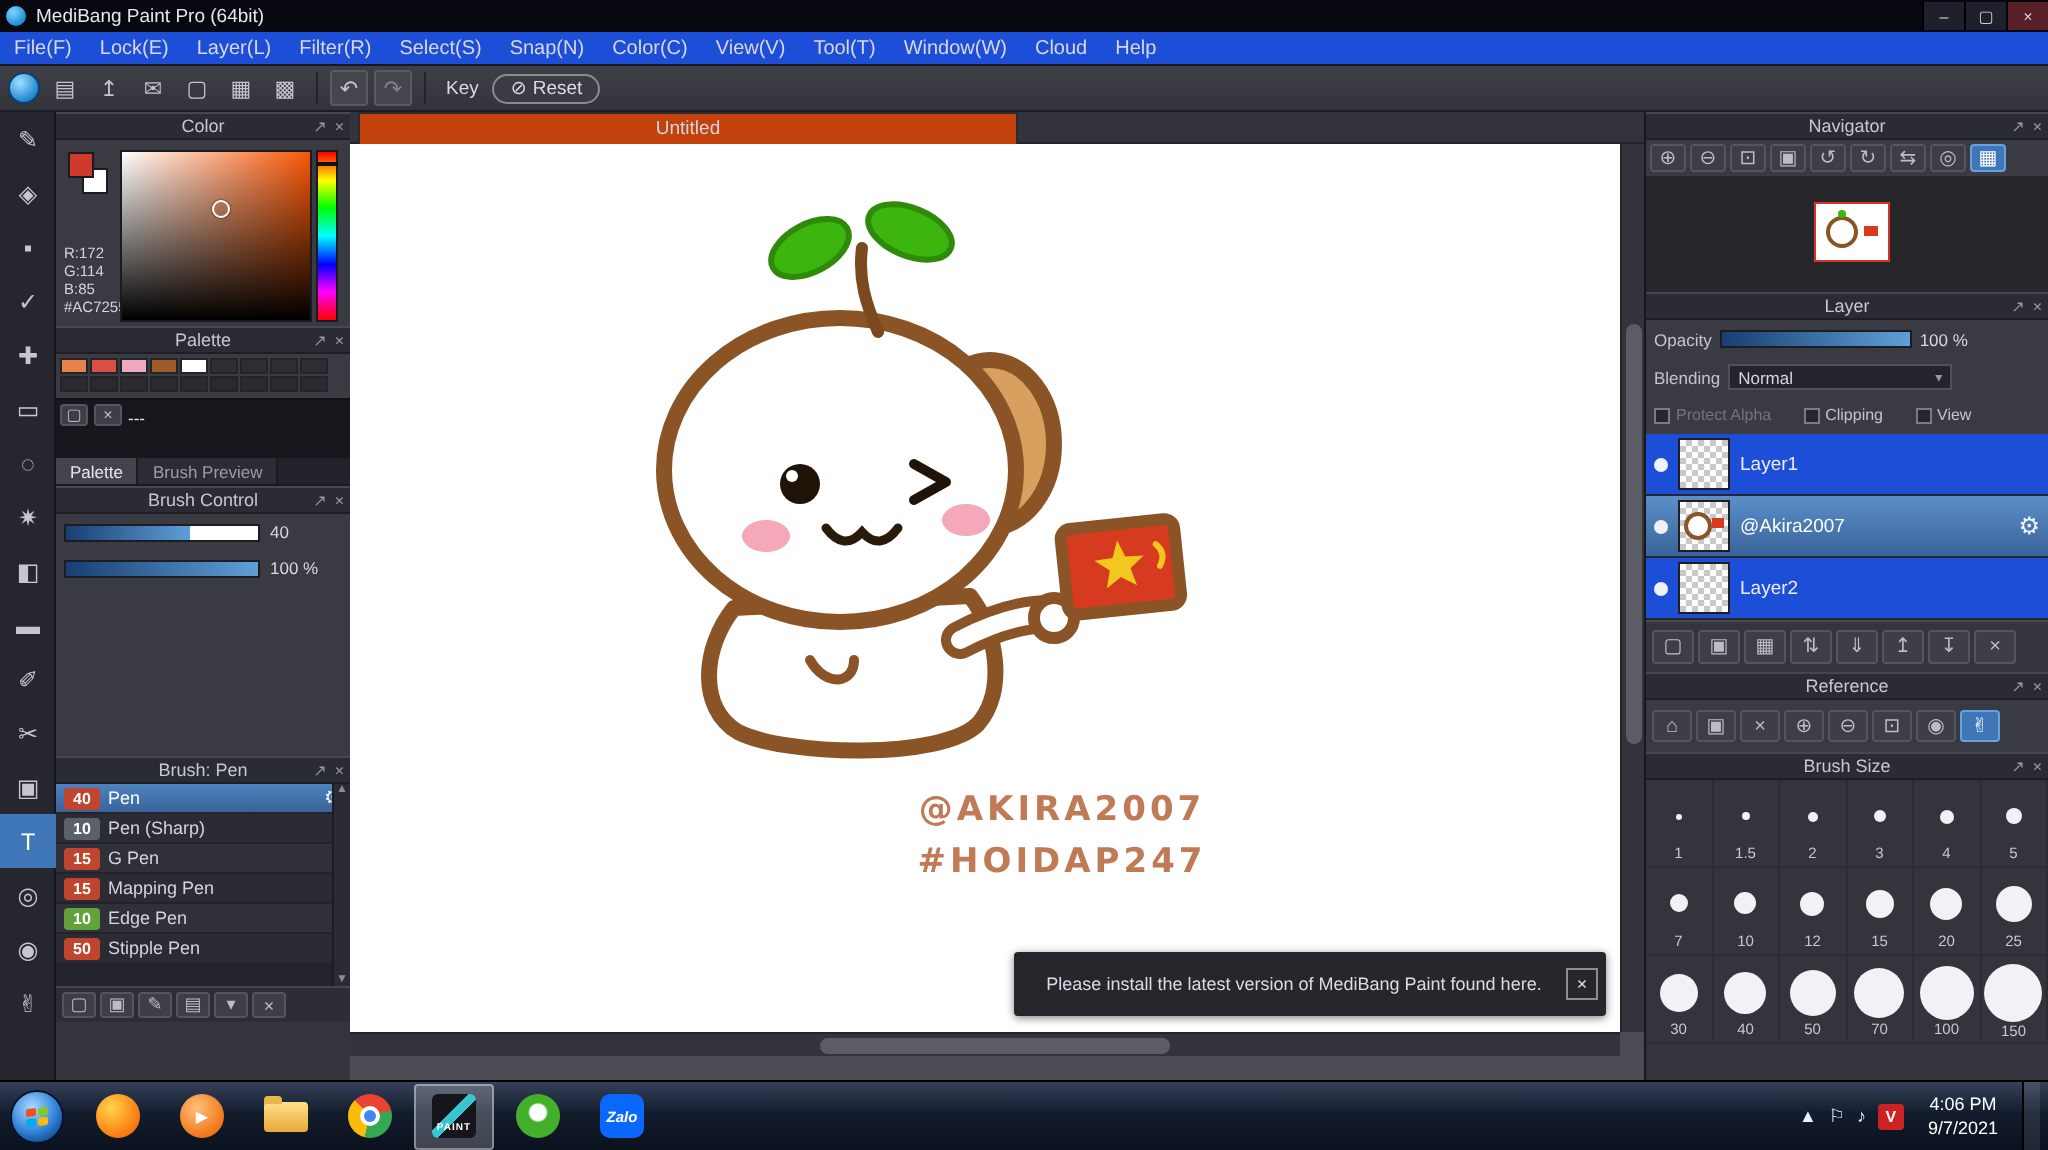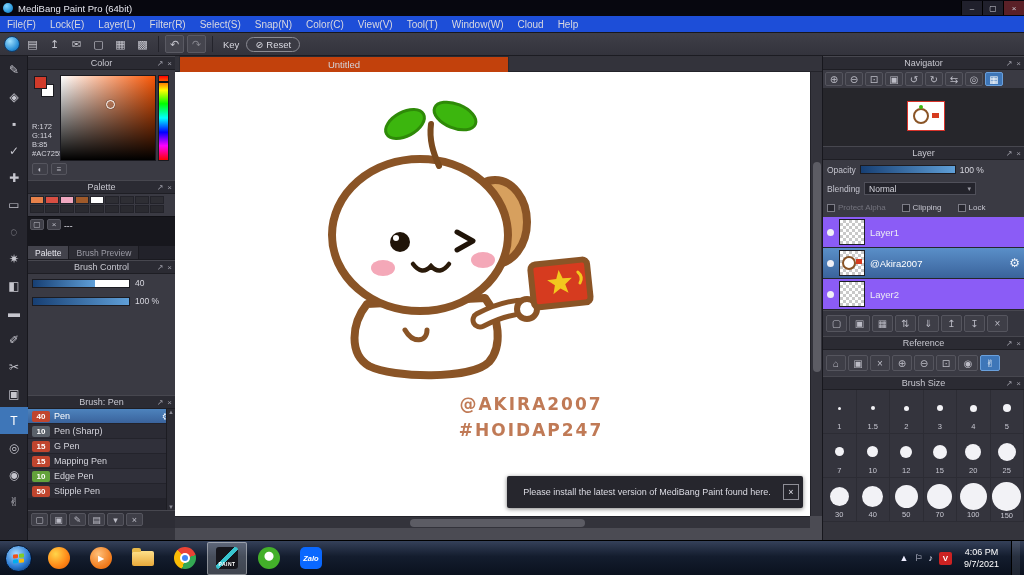--- a/index.html
+++ b/index.html
@@ -33,21 +33,21 @@
   .tool.active{background:#3e76b8;color:#fff}
 
   
   .hdr{height:14px;background:#2b2b33;border-top:1px solid #47474f;border-bottom:1px solid #1e1e24;display:flex;align-items:center;justify-content:center;font-size:9px;color:#c8c8d0;position:relative}
   .hdr .chrome{position:absolute;right:3px;top:0;height:100%;display:flex;align-items:center;gap:4px;font-size:8px;color:#9a9aa4}
   .ibtn{display:inline-flex;align-items:center;justify-content:center;width:18px;height:14px;color:#bcbcc6;font-size:10px;background:#3e3e47;border:1px solid #55555e;border-radius:2px}
   .ibtn.active{background:#3e76b8;border-color:#6aa0dc;color:#fff}
 
   
   #leftpanels{left:28px;top:56px;width:147px;height:484px;background:#3a3a43;display:flex;flex-direction:column}
-  #colorbody{height:110px;position:relative}
+  #colorbody{height:93px;position:relative}
   .fgbg{position:absolute;left:4px;top:5px;width:26px;height:26px}
   .fgbg .bgswatch{position:absolute;left:9px;top:9px;width:13px;height:13px;background:#fff;border:1px solid #1a1a20}
   .fgbg .fgswatch{position:absolute;left:2px;top:1px;width:13px;height:13px;background:#d03a2a;border:1px solid #1a1a20}
   .rgbtext{position:absolute;left:4px;top:52px;font-size:7.5px;line-height:9px;color:#d4d4dc}
   .svsquare{position:absolute;left:32px;top:5px;width:96px;height:86px;border:1px solid #1a1a20;
      background-image:linear-gradient(to top,#000,rgba(0,0,0,0)),linear-gradient(to right,#fff,hsl(20,95%,50%))}
   .svring{position:absolute;left:48%;top:29%;width:9px;height:9px;border:1.5px solid #fff;border-radius:50%;box-shadow:0 0 1px #000}
   .huestrip{position:absolute;left:130px;top:5px;width:11px;height:86px;border:1px solid #1a1a20;
      background:linear-gradient(to bottom,#f00,#ff0 17%,#0f0 33%,#0ff 50%,#00f 67%,#f0f 83%,#f00)}
   .huemark{position:absolute;left:-1px;top:6%;width:11px;height:2px;background:#101014}
@@ -91,21 +91,21 @@
   #rightpanels{left:822px;top:56px;width:202px;height:484px;background:#3a3a43;border-left:1px solid #17171d;display:flex;flex-direction:column}
   #navicons{height:18px;display:flex;align-items:center;gap:2px;padding:0 2px}
   #navthumbarea{height:58px;background:#26262b;position:relative}
   #navthumb{position:absolute;left:84px;top:13px;width:38px;height:30px;background:#fff;border:1px solid #d8332a}
   .lprow{height:19px;display:flex;align-items:center;padding:0 4px;gap:4px;font-size:8.5px;color:#c4c4ce}
   .dropdown{width:112px;height:13px;background:#24242c;border:1px solid #50505a;display:flex;align-items:center;padding:0 4px;color:#d4d4dc;font-size:8.5px}
   .dropdown .arr{margin-left:auto;font-size:7px;color:#9a9aa4}
   .chk{width:8px;height:8px;border:1px solid #7c7c86;background:#26262e;display:inline-block;margin-right:3px;flex:none}
   .chklbl{font-size:8px}
   #layerlist{height:93px;background:#2e2e36;display:flex;flex-direction:column}
-  .lrow{height:31px;display:flex;align-items:center;gap:5px;padding:0 4px;background:#8b5cf6;border-bottom:1px solid #26262c;color:#ececf4;font-size:9.5px}
+  .lrow{height:31px;display:flex;align-items:center;gap:5px;padding:0 4px;background:#1d4ed8;border-bottom:1px solid #26262c;color:#ececf4;font-size:9.5px}
   .lrow.sel{background:linear-gradient(#5a8fc8,#3a639b);color:#fff}
   .eyedot{width:7px;height:7px;border-radius:50%;background:#f0f0f6;flex:none}
   .lthumb{width:26px;height:26px;border:1px solid #1e1e24;flex:none;position:relative;overflow:hidden}
   .checker{background:conic-gradient(#c9c9c9 25%,#fff 0 50%,#c9c9c9 0 75%,#fff 0) 0 0/6px 6px}
   .lgear{margin-left:auto;color:#f2f6fc;font-size:12px}
   #layerbtns{height:26px;background:#35353e;border-top:1px solid #47474f;display:flex;align-items:center;gap:2px;padding:0 3px}
   #reficons{height:26px;display:flex;align-items:center;gap:2px;padding:0 3px}
   #bsgrid{height:132px;display:grid;grid-template-columns:repeat(6,1fr);grid-template-rows:repeat(3,44px);background:#34343d}
   .bs-cell{border-right:1px solid #2c2c34;border-bottom:1px solid #2c2c34;display:flex;flex-direction:column;align-items:center;justify-content:flex-start;padding-top:4px}
   .bs-dot{background:#f2f2f6;border-radius:50%;flex:none}
@@ -493,21 +493,21 @@
       <span class="row" style="color:#74747e">
         <span class="chk"></span>
           <span class="chklbl">Protect Alpha</span>
       </span>
       <span class="row">
         <span class="chk"></span>
           <span class="chklbl">Clipping</span>
       </span>
       <span class="row">
         <span class="chk"></span>
-          <span class="chklbl">Lock</span>
+          <span class="chklbl">View</span>
       </span>
     </div>
     <div id="layerlist">
       <div class="lrow">
         <span class="eyedot"></span>
         <span class="lthumb checker"></span>
         <span>Layer1</span>
       </div>
       <div class="lrow sel">
         <span class="eyedot"></span>

